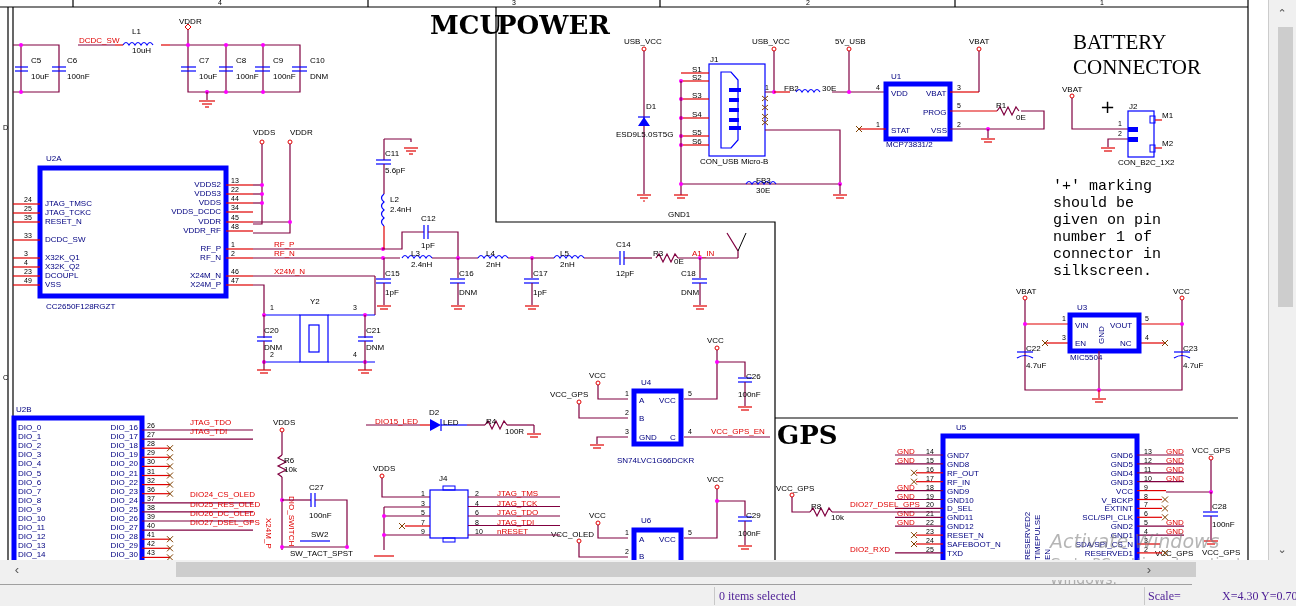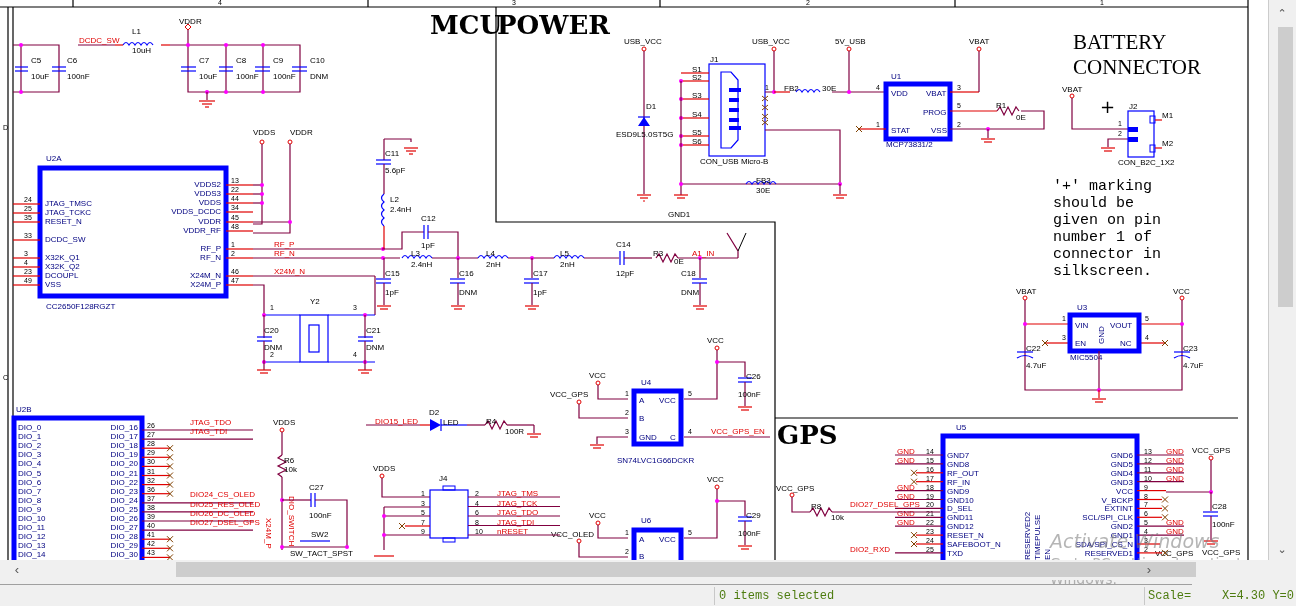--- a/index.html
+++ b/index.html
@@ -19,21 +19,21 @@
   .chip{stroke:#0000ff;stroke-width:5;fill:#fff;}
   .frame{stroke:#000;stroke-width:1.2;fill:none;}
   .dot{fill:#ff00ff;}
   .xm{stroke:#804000;stroke-width:1;}
   #vscroll{position:absolute;left:1268px;top:0;width:28px;height:560px;background:#f0f0f0;border-left:1px solid #ccc;}
   #vscroll .btn{position:absolute;left:4px;width:18px;height:18px;color:#555;font-size:11px;text-align:center;line-height:18px;}
   #vscroll .thumb{position:absolute;left:9px;top:27px;width:15px;height:280px;background:#cdcdcd;}
   #hscroll{position:absolute;left:0;top:560px;width:1268px;height:20px;background:#f0f0f0;}
   #hscroll .thumb{position:absolute;left:176px;top:2px;width:1020px;height:15px;background:#cdcdcd;}
   #hscroll .btn{position:absolute;top:0;width:18px;height:20px;color:#555;font-size:13px;line-height:20px;text-align:center;}
-  #statusbar{position:absolute;left:0;top:584px;width:1192px;height:22px;background:#f0f0f0;border-top:1px solid #a0a0a0;font-size:12px;color:#4d7c0f;font-family:Liberation Mono, monospace;}
+  #statusbar{position:absolute;left:0;top:584px;width:1192px;height:22px;background:#f0f0f0;border-top:1px solid #a0a0a0;font-size:12px;color:#4c1d95;font-family:Liberation Serif, serif;}
   #statusbar .seg{position:absolute;top:3px;height:16px;line-height:16px;}
   #statusbar .sep{position:absolute;top:2px;width:1px;height:18px;background:#c8c8c8;}
   .watermark{position:absolute;font-family:"DejaVu Sans",sans-serif;color:rgba(120,120,120,0.55);pointer-events:none;}
 </style>
 </head>
 <body>
 
 <div id="canvas-wrap">
 <svg id="sheet" viewBox="0 0 1268 560" xmlns="http://www.w3.org/2000/svg">
 

